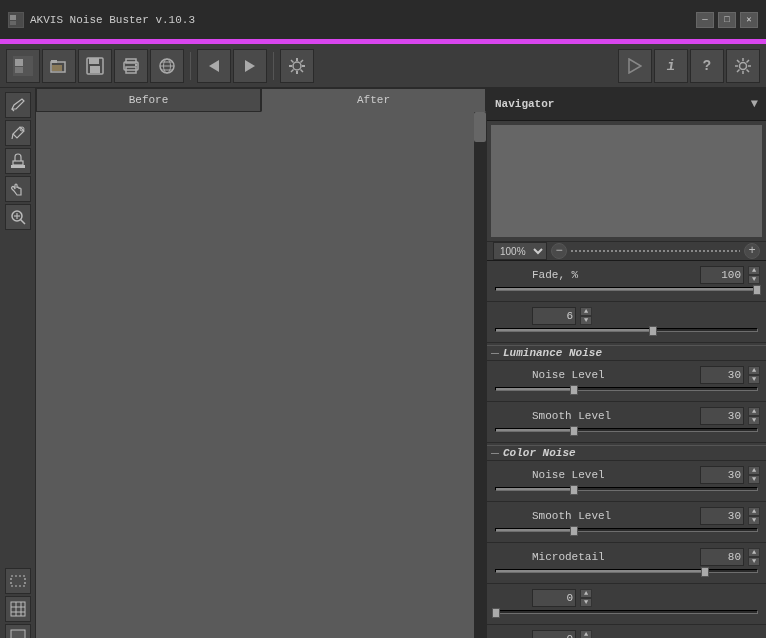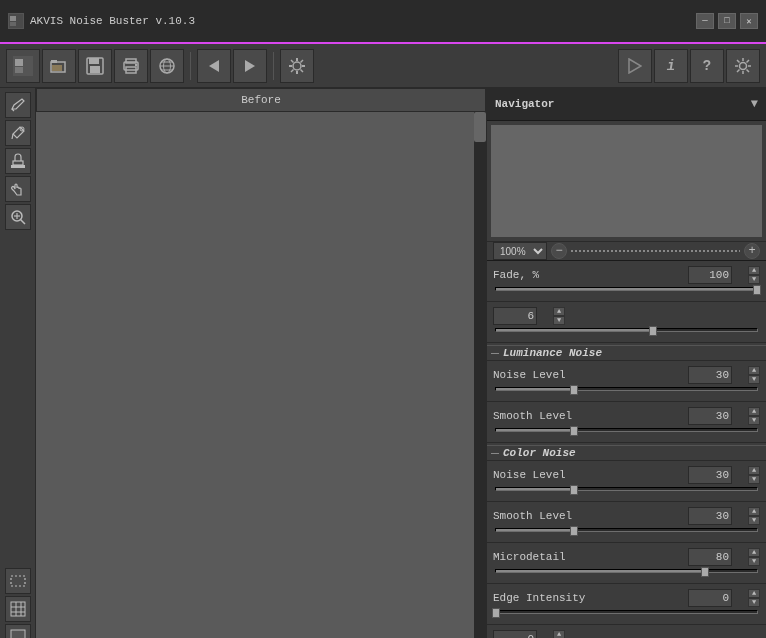--- a/index.html
+++ b/index.html
@@ -13,21 +13,21 @@
       overflow: hidden;
     }
 
     
     .title-bar {
       height: 44px;
       background: #2a2a2a;
       display: flex;
       align-items: center;
       padding: 16px 8px;
-      border-bottom: 2px solid #d946ef;
+      border-bottom: 5px solid #d946ef;
     }
     .title-bar-icon {
       width: 16px;
       height: 16px;
       margin-right: 6px;
       background: #555;
       display: flex; align-items: center; justify-content: center;
       font-size: 10px;
     }
     .title-bar-text {
@@ -249,21 +249,22 @@
 
     
     .settings-section {
       padding: 2px 6px;
       border-bottom: 1px solid #2a2a2a;
     }
     .setting-row {
       display: flex;
       align-items: center;
       height: 24px;
-      gap: 16px;
+      gap: 4px;
+      margin-left: 39px;
     }
     .setting-label {
       flex: 1;
       font-size: 11px;
       color: #ccc;
     }
     .setting-input {
       width: 44px;
       height: 18px;
       background: #4a4a4a;
@@ -498,20 +499,23 @@
       </svg>
     </div>
   </div>
 
   <div class="canvas-area">
 
     <div class="canvas-tabs">
       <div class="canvas-tab">
         <span>Before</span>
       </div>
+      <div class="canvas-tab active">
+        <span>After</span>
+      </div>
     </div>
 
     <div style="flex:1; display:flex; flex-direction:column; position:relative;">
 
       <div style="position:absolute; right:0; top:0; bottom:14px; width:12px; background:#2a2a2a; z-index:10;">
         <div style="width:100%; height:30px; background:#666; border-radius:2px; margin-top:0;"></div>
       </div>
 
       <div class="canvas-viewport" style="margin-right:12px;">
       </div>
@@ -672,21 +676,20 @@
       <div class="slider-row">
         <div class="slider-track">
           <div class="slider-fill" style="width:80%;"></div>
           <div class="slider-handle" style="left:80%;"></div>
         </div>
       </div>
     </div>
 
     <div class="settings-section">
       <div class="setting-row">
-        <span class="setting-label">Edge Intensity</span>
         <input type="text" class="setting-input" value="0" style="">
         <div class="spin-btns">
           <div class="spin-btn">▲</div>
           <div class="spin-btn">▼</div>
         </div>
       </div>
       <div class="slider-row">
         <div class="slider-track">
           <div class="slider-fill" style="width:0%;"></div>
           <div class="slider-handle" style="left:0%;"></div>

